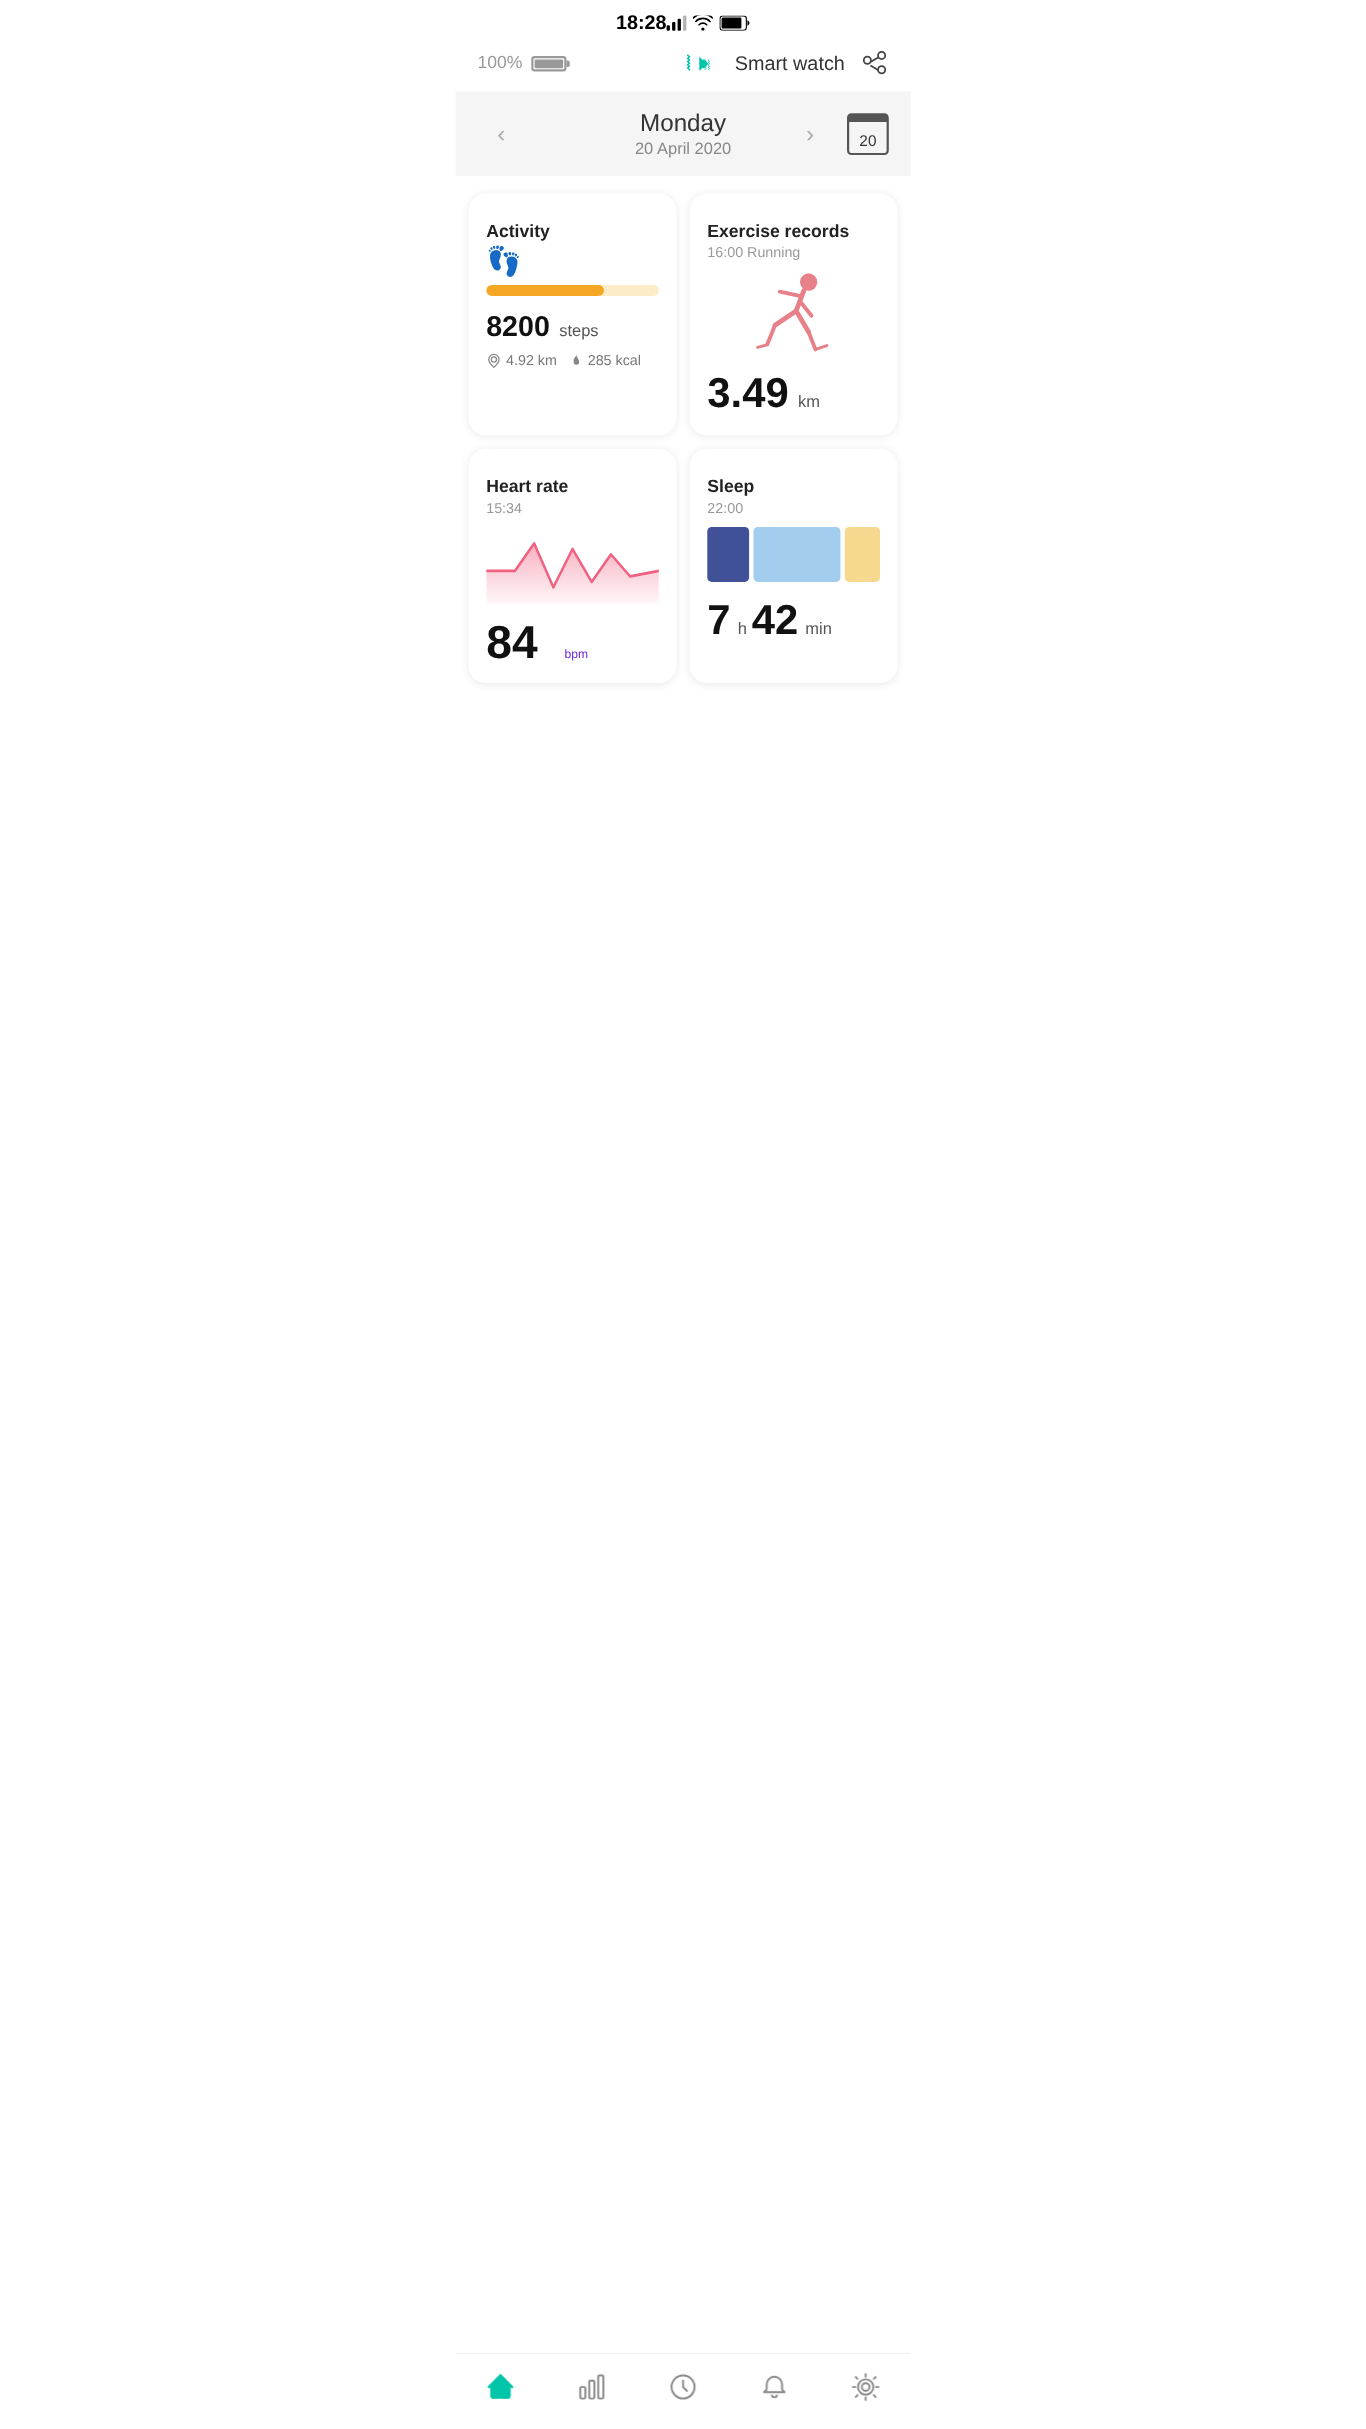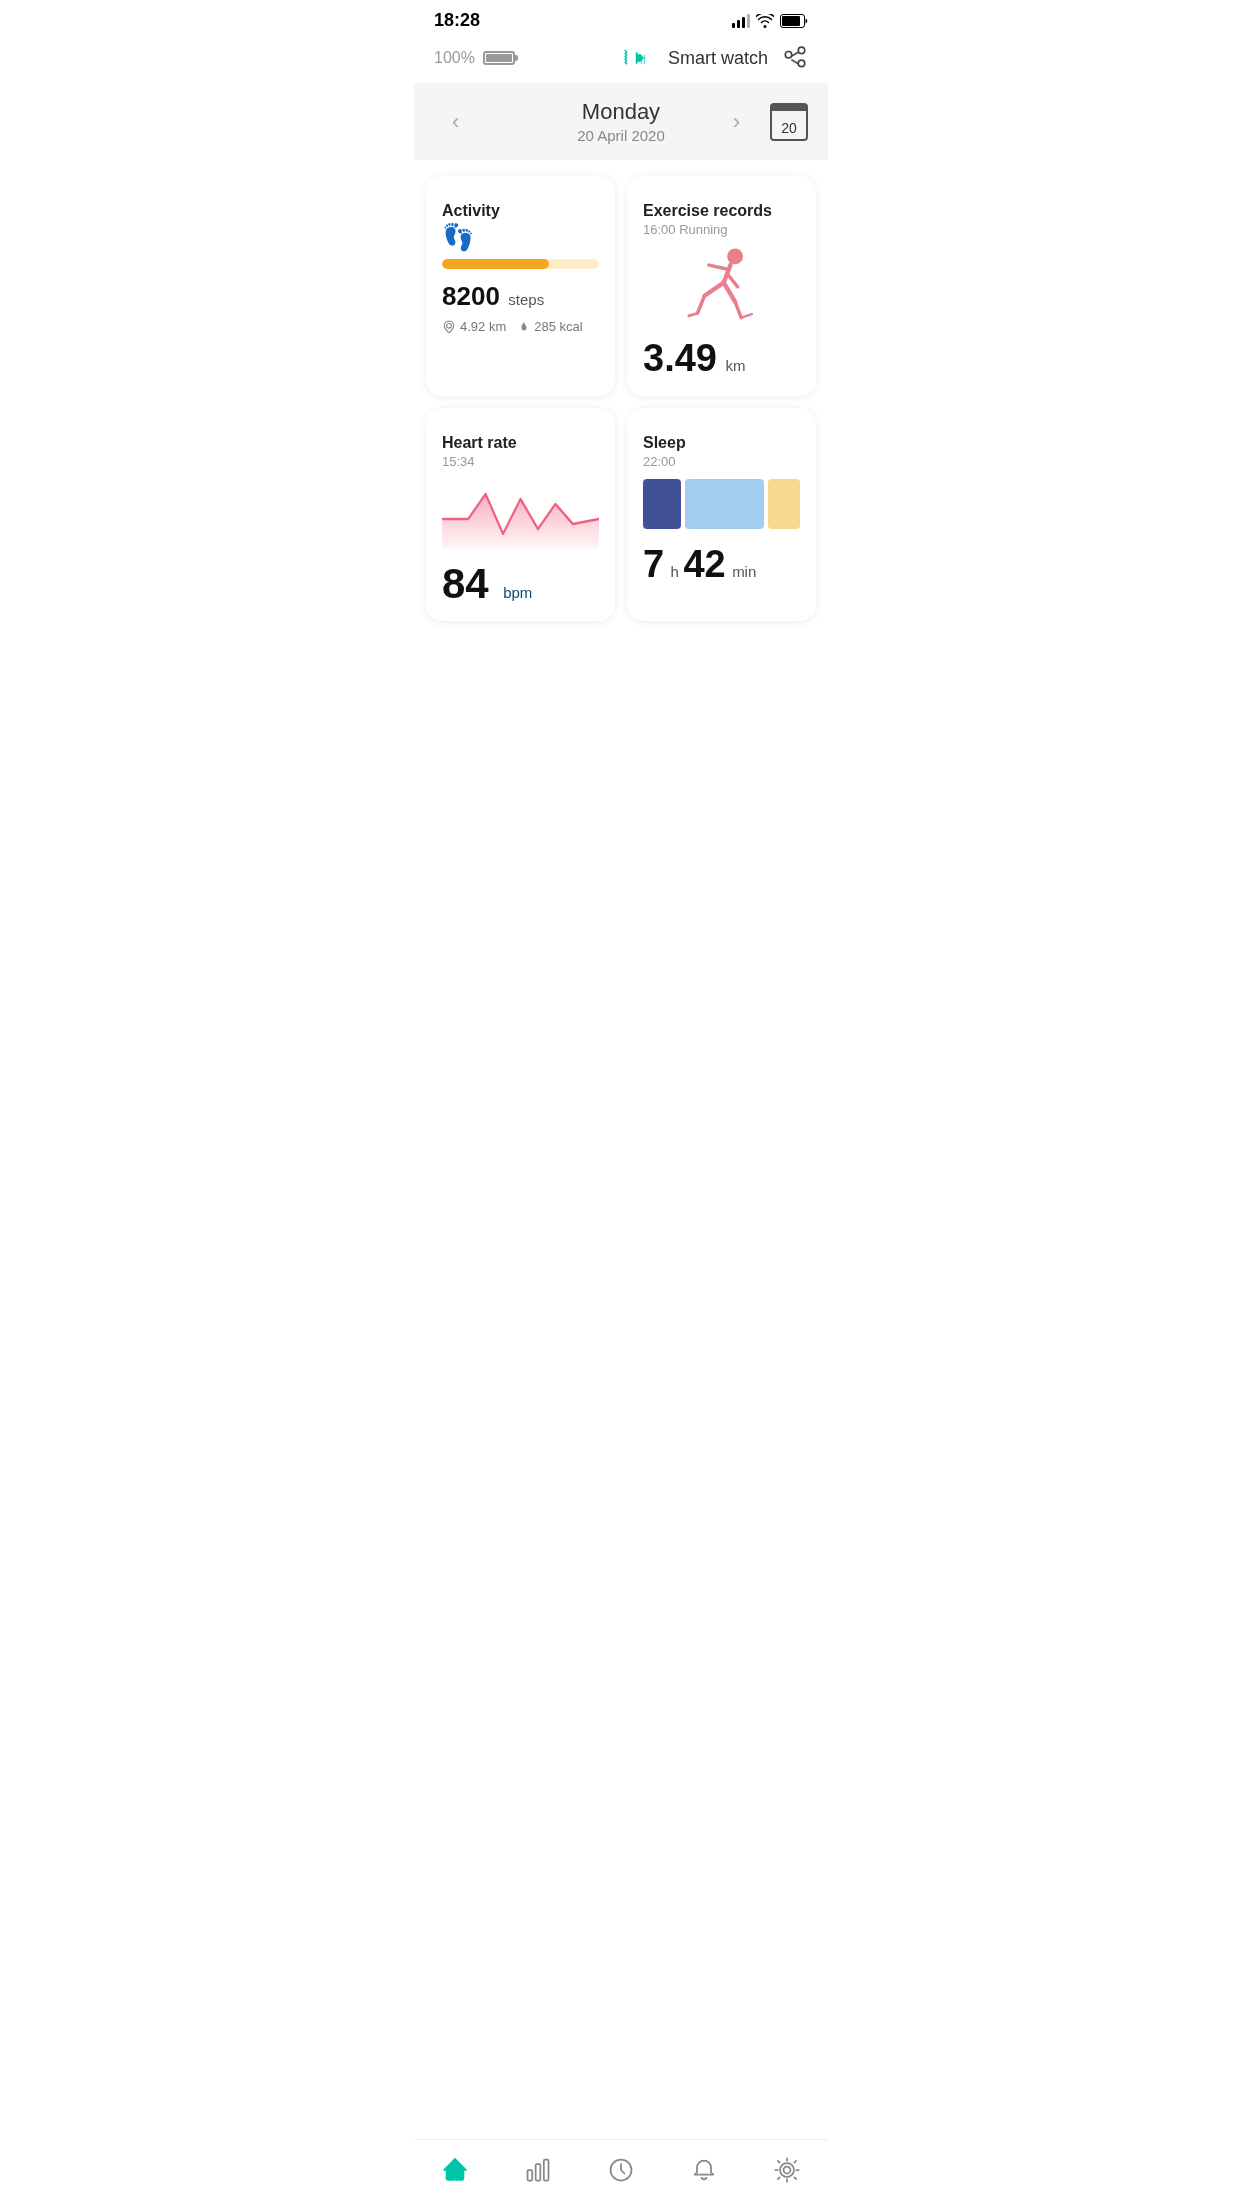--- a/index.html
+++ b/index.html
@@ -10,21 +10,21 @@
       max-width: 414px;
       margin: 0 auto;
       min-height: 736px;
       position: relative;
       overflow-x: hidden;
     }
 
     
     .status-bar {
       display: flex;
-      justify-content: space-between;
+      justify-content: center;
       align-items: center;
       padding: 10px 20px 6px;
       background: #fff;
     }
     .status-time {
       font-size: 18px;
       font-weight: 600;
       color: #000;
     }
     .status-icons {
@@ -249,23 +249,23 @@
       position: relative;
       overflow: hidden;
     }
     .heart-value {
       font-size: 42px;
       font-weight: 800;
       color: #111;
       line-height: 1;
     }
     .heart-unit {
-      font-size: 15px;
-      color: #0c4a6e;
-      margin-left: 10px;
+      font-size: 11px;
+      color: #6d28d9;
+      margin-left: 20px;
     }
 
     
     .sleep-bars {
       display: flex;
       gap: 4px;
       margin: 10px 0 14px;
       height: 50px;
       align-items: stretch;
     }

